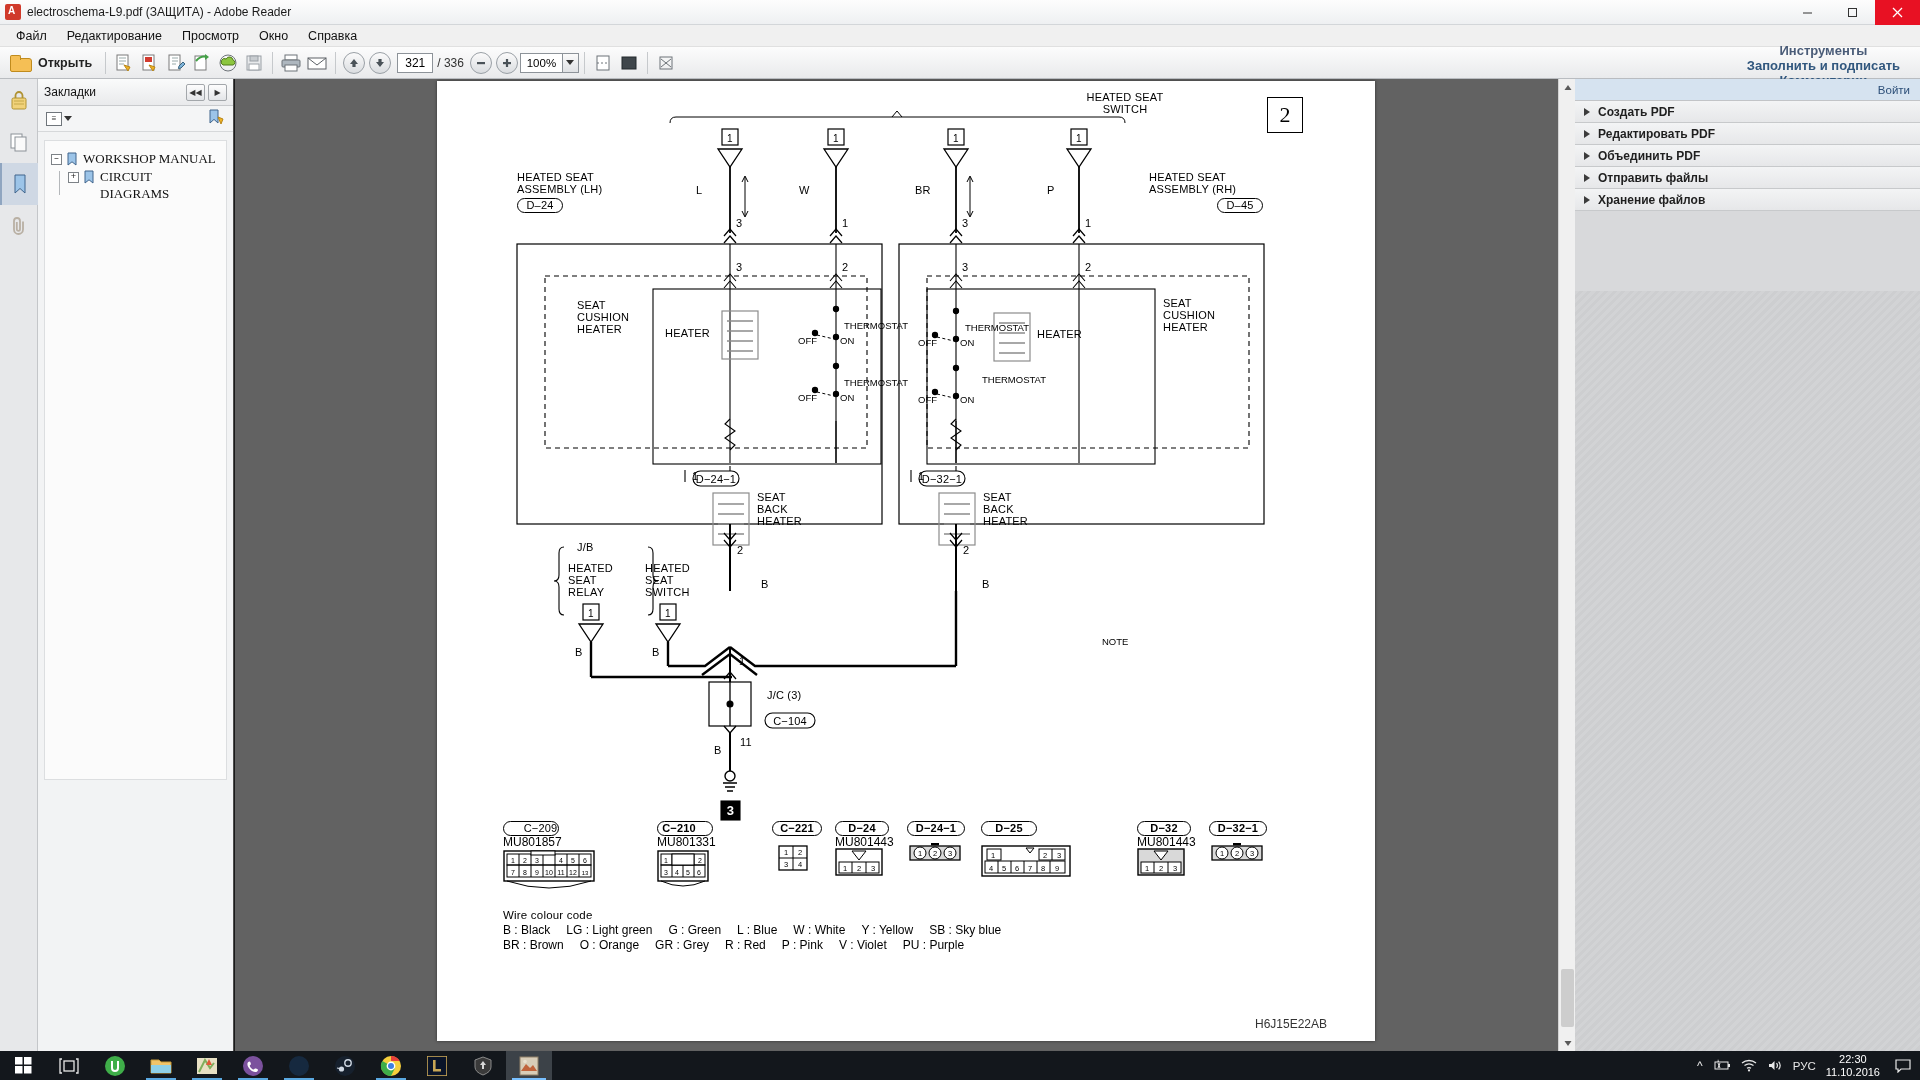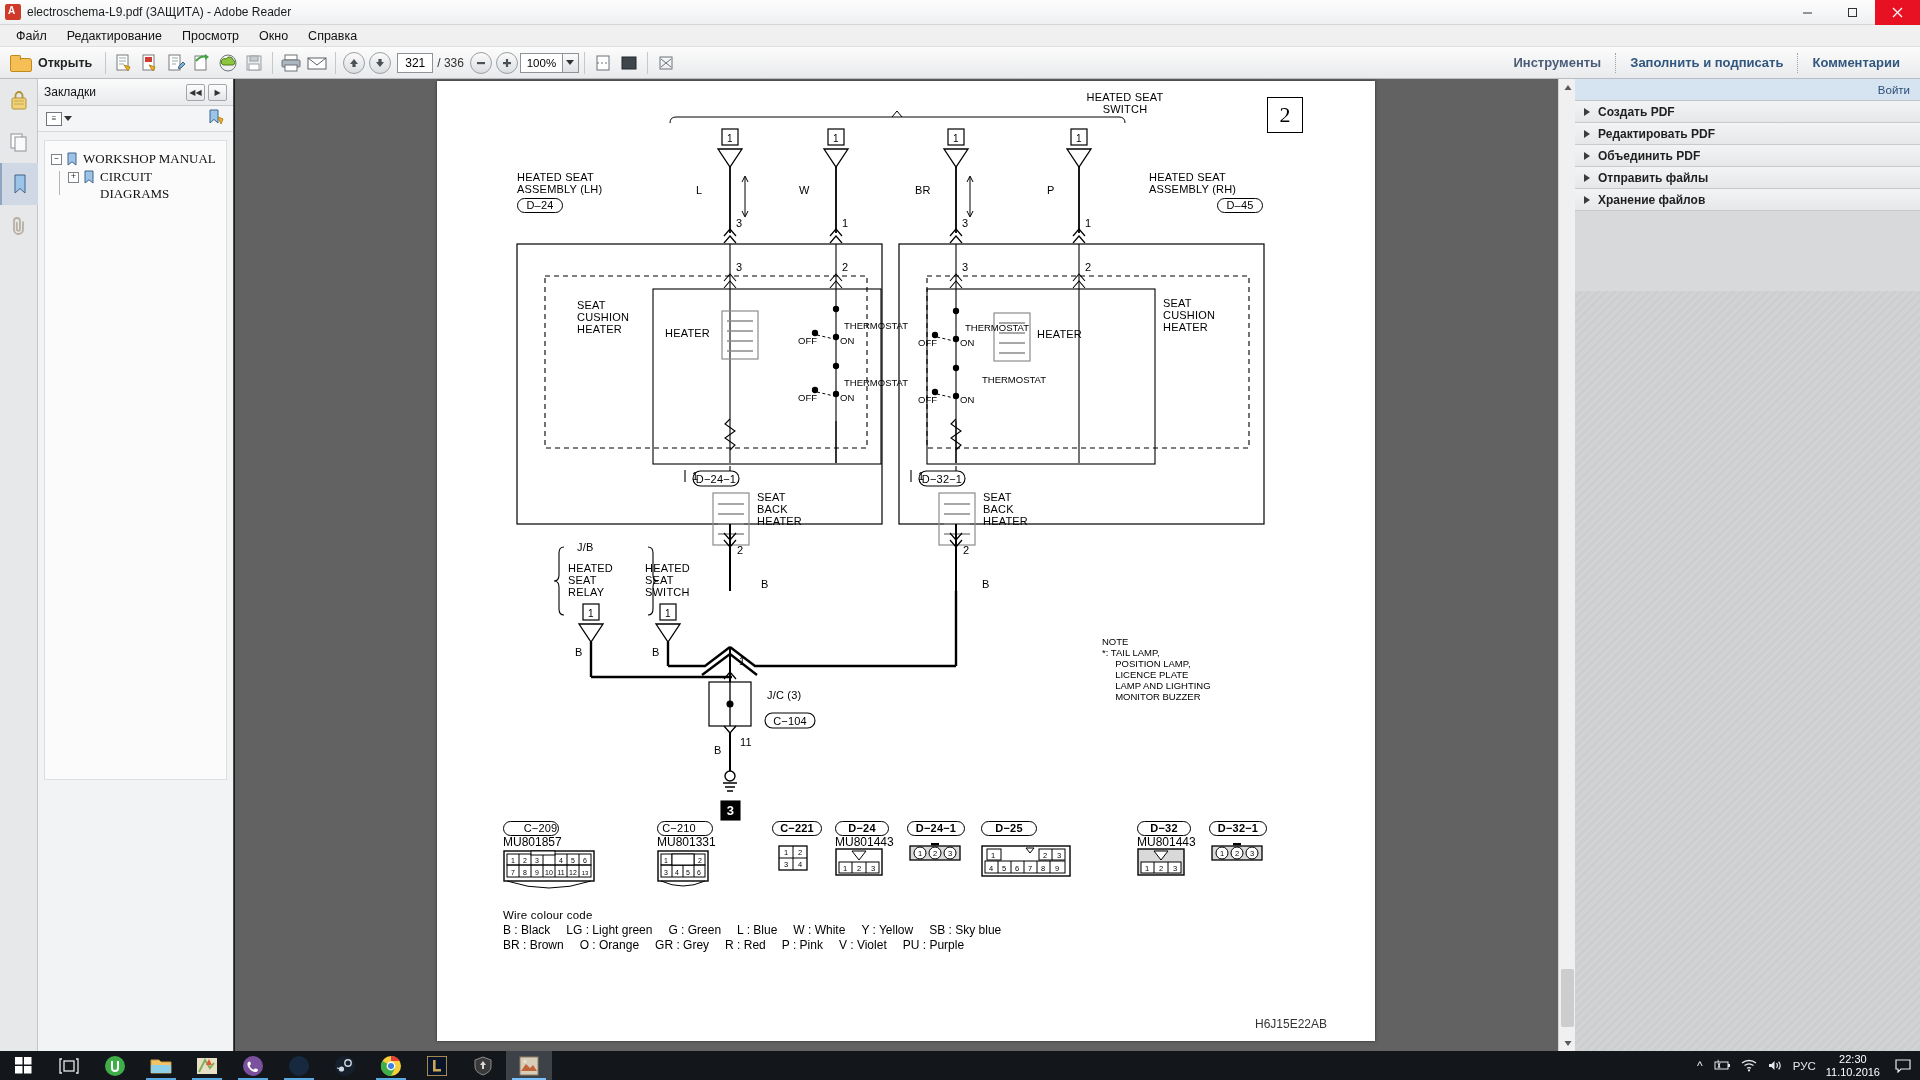--- a/index.html
+++ b/index.html
@@ -82,21 +82,21 @@
   .pagetot { font-size: 12px; color: #333; margin-right: 4px; }
   .zoombox {
     width: 42px; height: 20px; border: 1px solid #8d9399; border-right: none; background: #fff;
     font-size: 11.5px; text-align: center; line-height: 18px; color: #000;
   }
   .zoomdrop {
     width: 17px; height: 20px; border: 1px solid #8d9399; background: linear-gradient(#fbfbfb, #dfe1e4);
     display: flex; align-items: center; justify-content: center;
   }
   .tbar-right {
-    margin-left: auto; display: flex; align-items: center; height: 40px;
+    margin-left: auto; display: flex; align-items: center; height: 40px; flex-direction: column;
   }
   .tbar-link {
     font-size: 13px; font-weight: bold; color: #4a5c78; padding: 0 14px;
   }
   .tbar-link.blue { color: #31577e; }
   .dotsep { width: 1px; height: 20px; border-left: 1px dotted #9aa3ae; }
 
   
   .leftrail {
     position: absolute; top: 79px; left: 0; width: 38px; height: 972px;
@@ -688,25 +688,20 @@
       <div class="dg dg-txt" style="left:545px; top:497px;">B</div>
 
       <div class="dg dg-txt" style="left:302px; top:574px;">1</div>
       <div class="dg dg-txt" style="left:330px; top:608px;">J/C (3)</div>
       <div class="dg dg-txt dg-center" style="left:328px; top:634px; width:50px; line-height:12px;">C−104</div>
       <div class="dg dg-txt" style="left:303px; top:655px;">11</div>
       <div class="dg dg-txt" style="left:277px; top:663px;">B</div>
       <div class="dg dg-txt dg-center" style="left:284px; top:722px; width:19px; color:#fff; font-weight:bold; font-size:13px; line-height:15px;">3</div>
 
       <div class="dg dg-txt-sm" style="left:665px; top:555px;">NOTE</div>
-      <div class="dg dg-txt-sm" style="left:665px; top:566px; width:200px;">*: TAIL LAMP,
-     POSITION LAMP,
-     LICENCE PLATE
-     LAMP AND LIGHTING
-     MONITOR BUZZER</div>
 
       <div class="dg" style="left:0px; top:740px; width:938px; height:90px;">
 
         <div class="dg" style="left:66px; top:0px;">
           <div class="dg" style="left:0; top:0; width:56px; height:15px; border:1.4px solid #000; border-radius:8px;">
             <div class="dg-txt dg-center" style="width:73px; line-height:13px; font-weight:normal;">C−209</div>
           </div>
           <div class="dg-txt-xs" style="position:absolute; left:0; top:17px;">MU801857</div>
           <svg style="position:absolute; left:0; top:27px;" width="92" height="44" viewBox="0 0 92 44">
             <rect x="1" y="3" width="90" height="30" fill="none" stroke="#000" stroke-width="1.4"></rect>
@@ -729,21 +724,21 @@
               <text x="46" y="27">10</text>
                 <text x="58" y="27">11</text>
                 <text x="70" y="27">12</text>
               <text x="82" y="27" font-size="6">13</text>
             </g>
           </svg>
         </div>
 
         <div class="dg" style="left:220px; top:0px;">
           <div class="dg" style="left:0; top:0; width:56px; height:15px; border:1.4px solid #000; border-radius:8px;">
-            <div class="dg-txt dg-center" style="width:42px; line-height:13px; font-weight:normal;">C−210</div>
+            <div class="dg-txt dg-center" style="width:42px; line-height:13px; font-weight:bold;">C−210</div>
           </div>
           <div class="dg-txt-xs" style="position:absolute; left:0; top:17px;">MU801331</div>
           <svg style="position:absolute; left:0; top:27px;" width="54" height="40" viewBox="0 0 54 40">
             <rect x="1" y="3" width="50" height="30" fill="none" stroke="#000" stroke-width="1.4"></rect>
             <rect x="4" y="6" width="44" height="11" fill="none" stroke="#000"></rect>
             <rect x="4" y="17" width="44" height="12" fill="none" stroke="#000"></rect>
             <path d="M15 6v11M37 6v11" stroke="#000"></path>
             <path d="M15 17v12M26 17v12M37 17v12" stroke="#000"></path>
             <rect x="15" y="6" width="22" height="11" fill="#fff" stroke="#000"></rect>
             <path d="M4 33 q22 10 44 0" fill="none" stroke="#000"></path>

